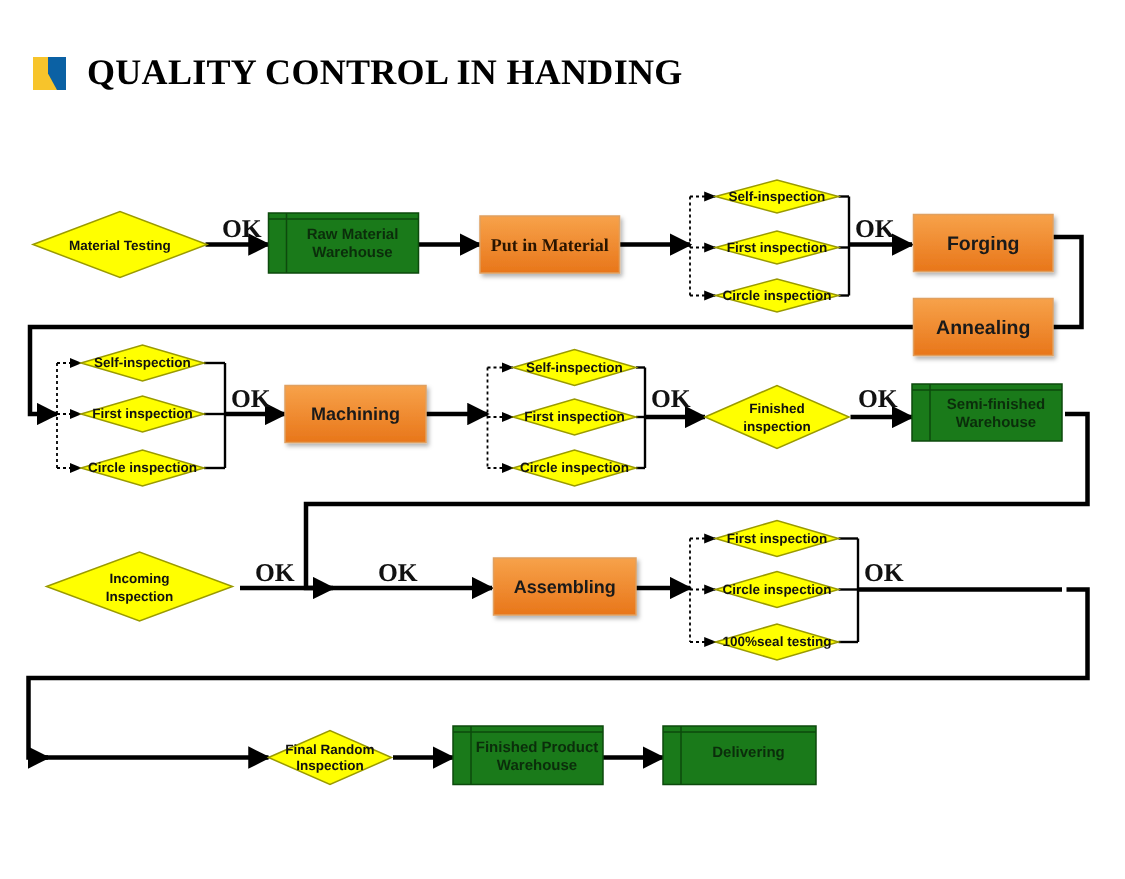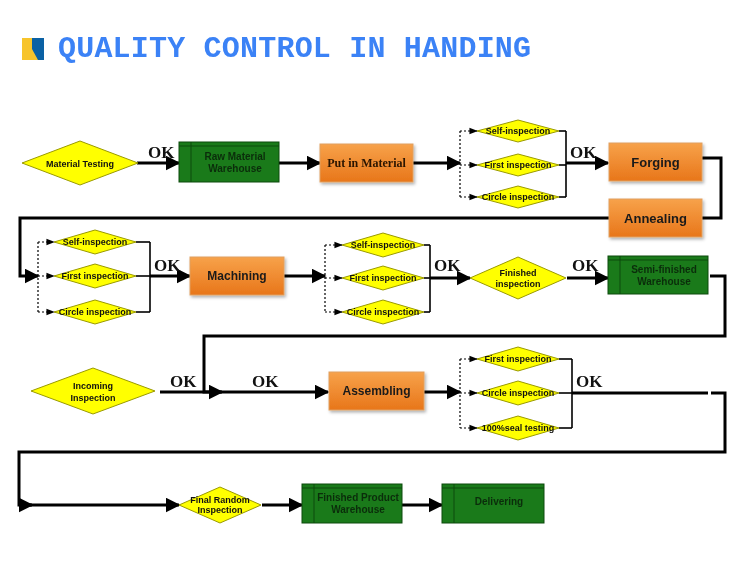--- a/index.html
+++ b/index.html
@@ -1,19 +1,19 @@
 <!DOCTYPE html>
 <html><head>
 <meta charset="utf-8">
 <style>
   html, body { margin:0; padding:0; background:#ffffff; }
   body { width:750px; height:586px; position:relative; overflow:hidden; font-family:"Liberation Sans", sans-serif; }
   .title-wrap { position:absolute; left:22px; top:34px; height:30px; display:flex; align-items:center; }
   .logo { width:22px; height:22px; position:relative; margin-right:14px; }
-  .title { font-family:Liberation Mono, monospace; font-weight:bold; font-size:30px; color:#3b82f6; letter-spacing:0.2px; }
+  .title { font-family:Liberation Serif, serif; font-weight:bold; font-size:24px; color:#000000; letter-spacing:0.2px; }
   svg#diagram { position:absolute; left:0; top:0; }
   .box-text { font-family:"Liberation Sans", sans-serif; font-weight:bold; fill:#1a1a1a; }
   .wh-text { font-family:"Liberation Sans", sans-serif; font-weight:bold; fill:#0b2d0b; font-size:10px; }
   .ok { font-family:"Liberation Serif", serif; font-weight:bold; font-size:17px; fill:#111; }
   .dia-text { font-family:"Liberation Sans", sans-serif; font-weight:bold; font-size:9px; fill:#111; }
 </style>
 </head>
 <body>
 
 <div class="title-wrap">

